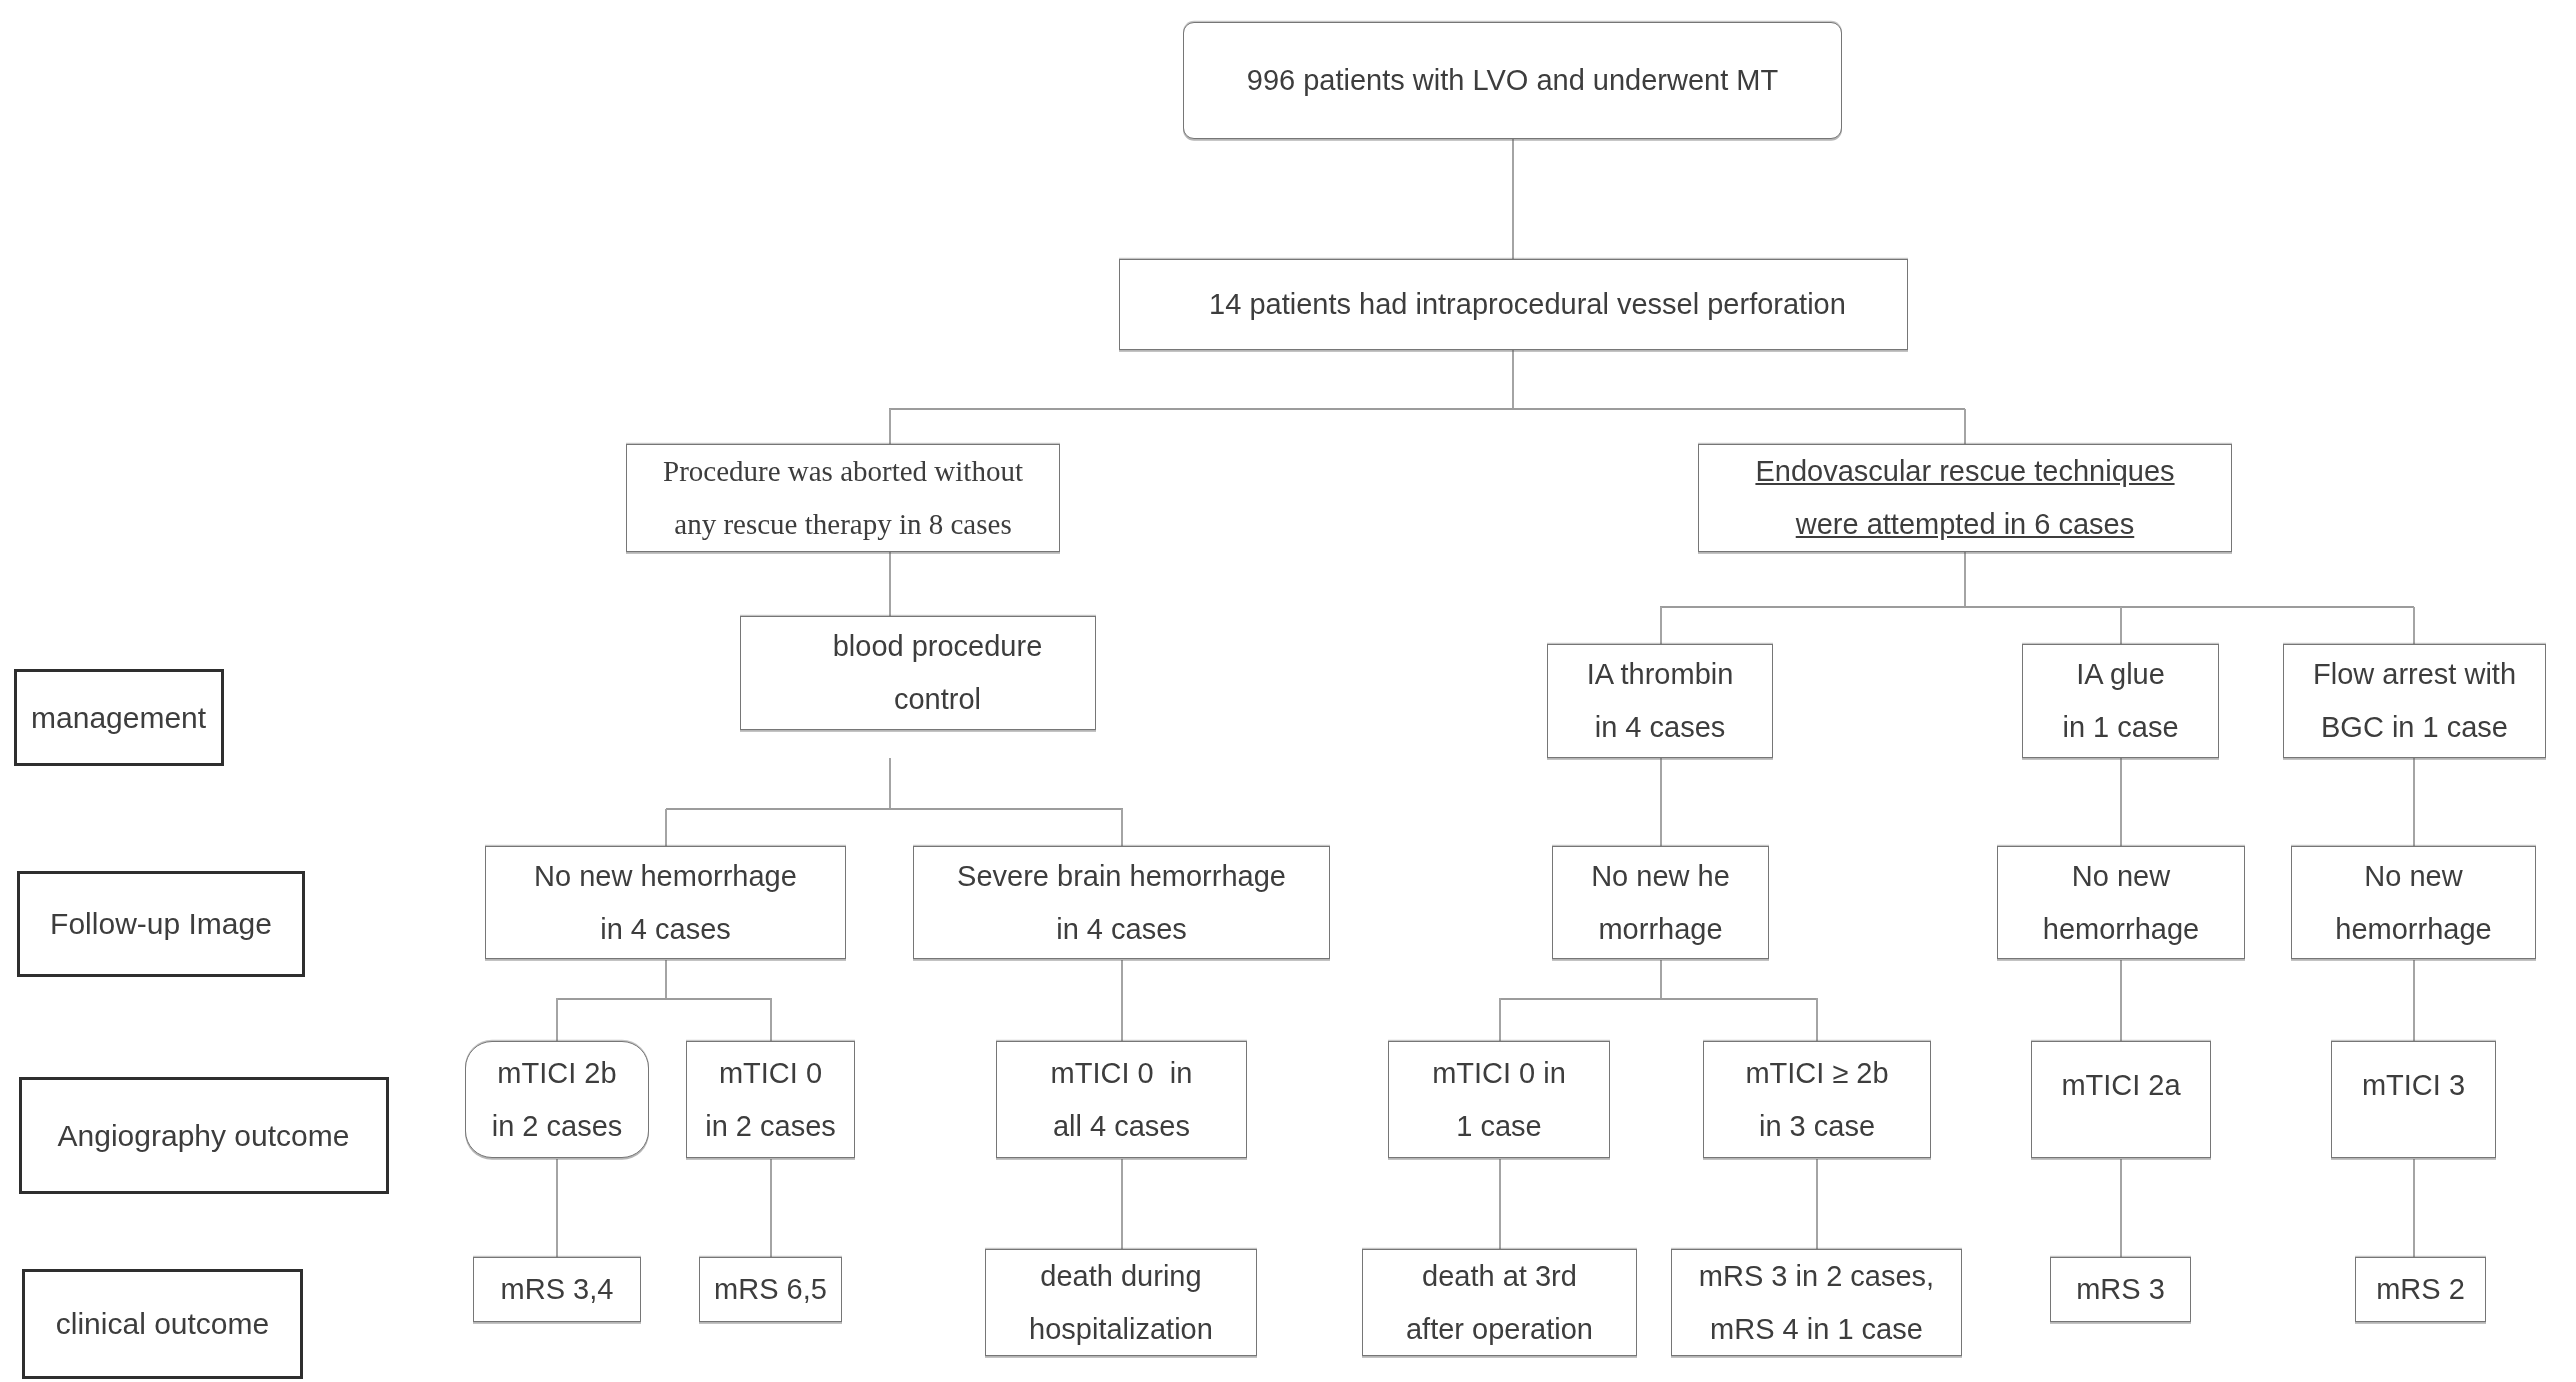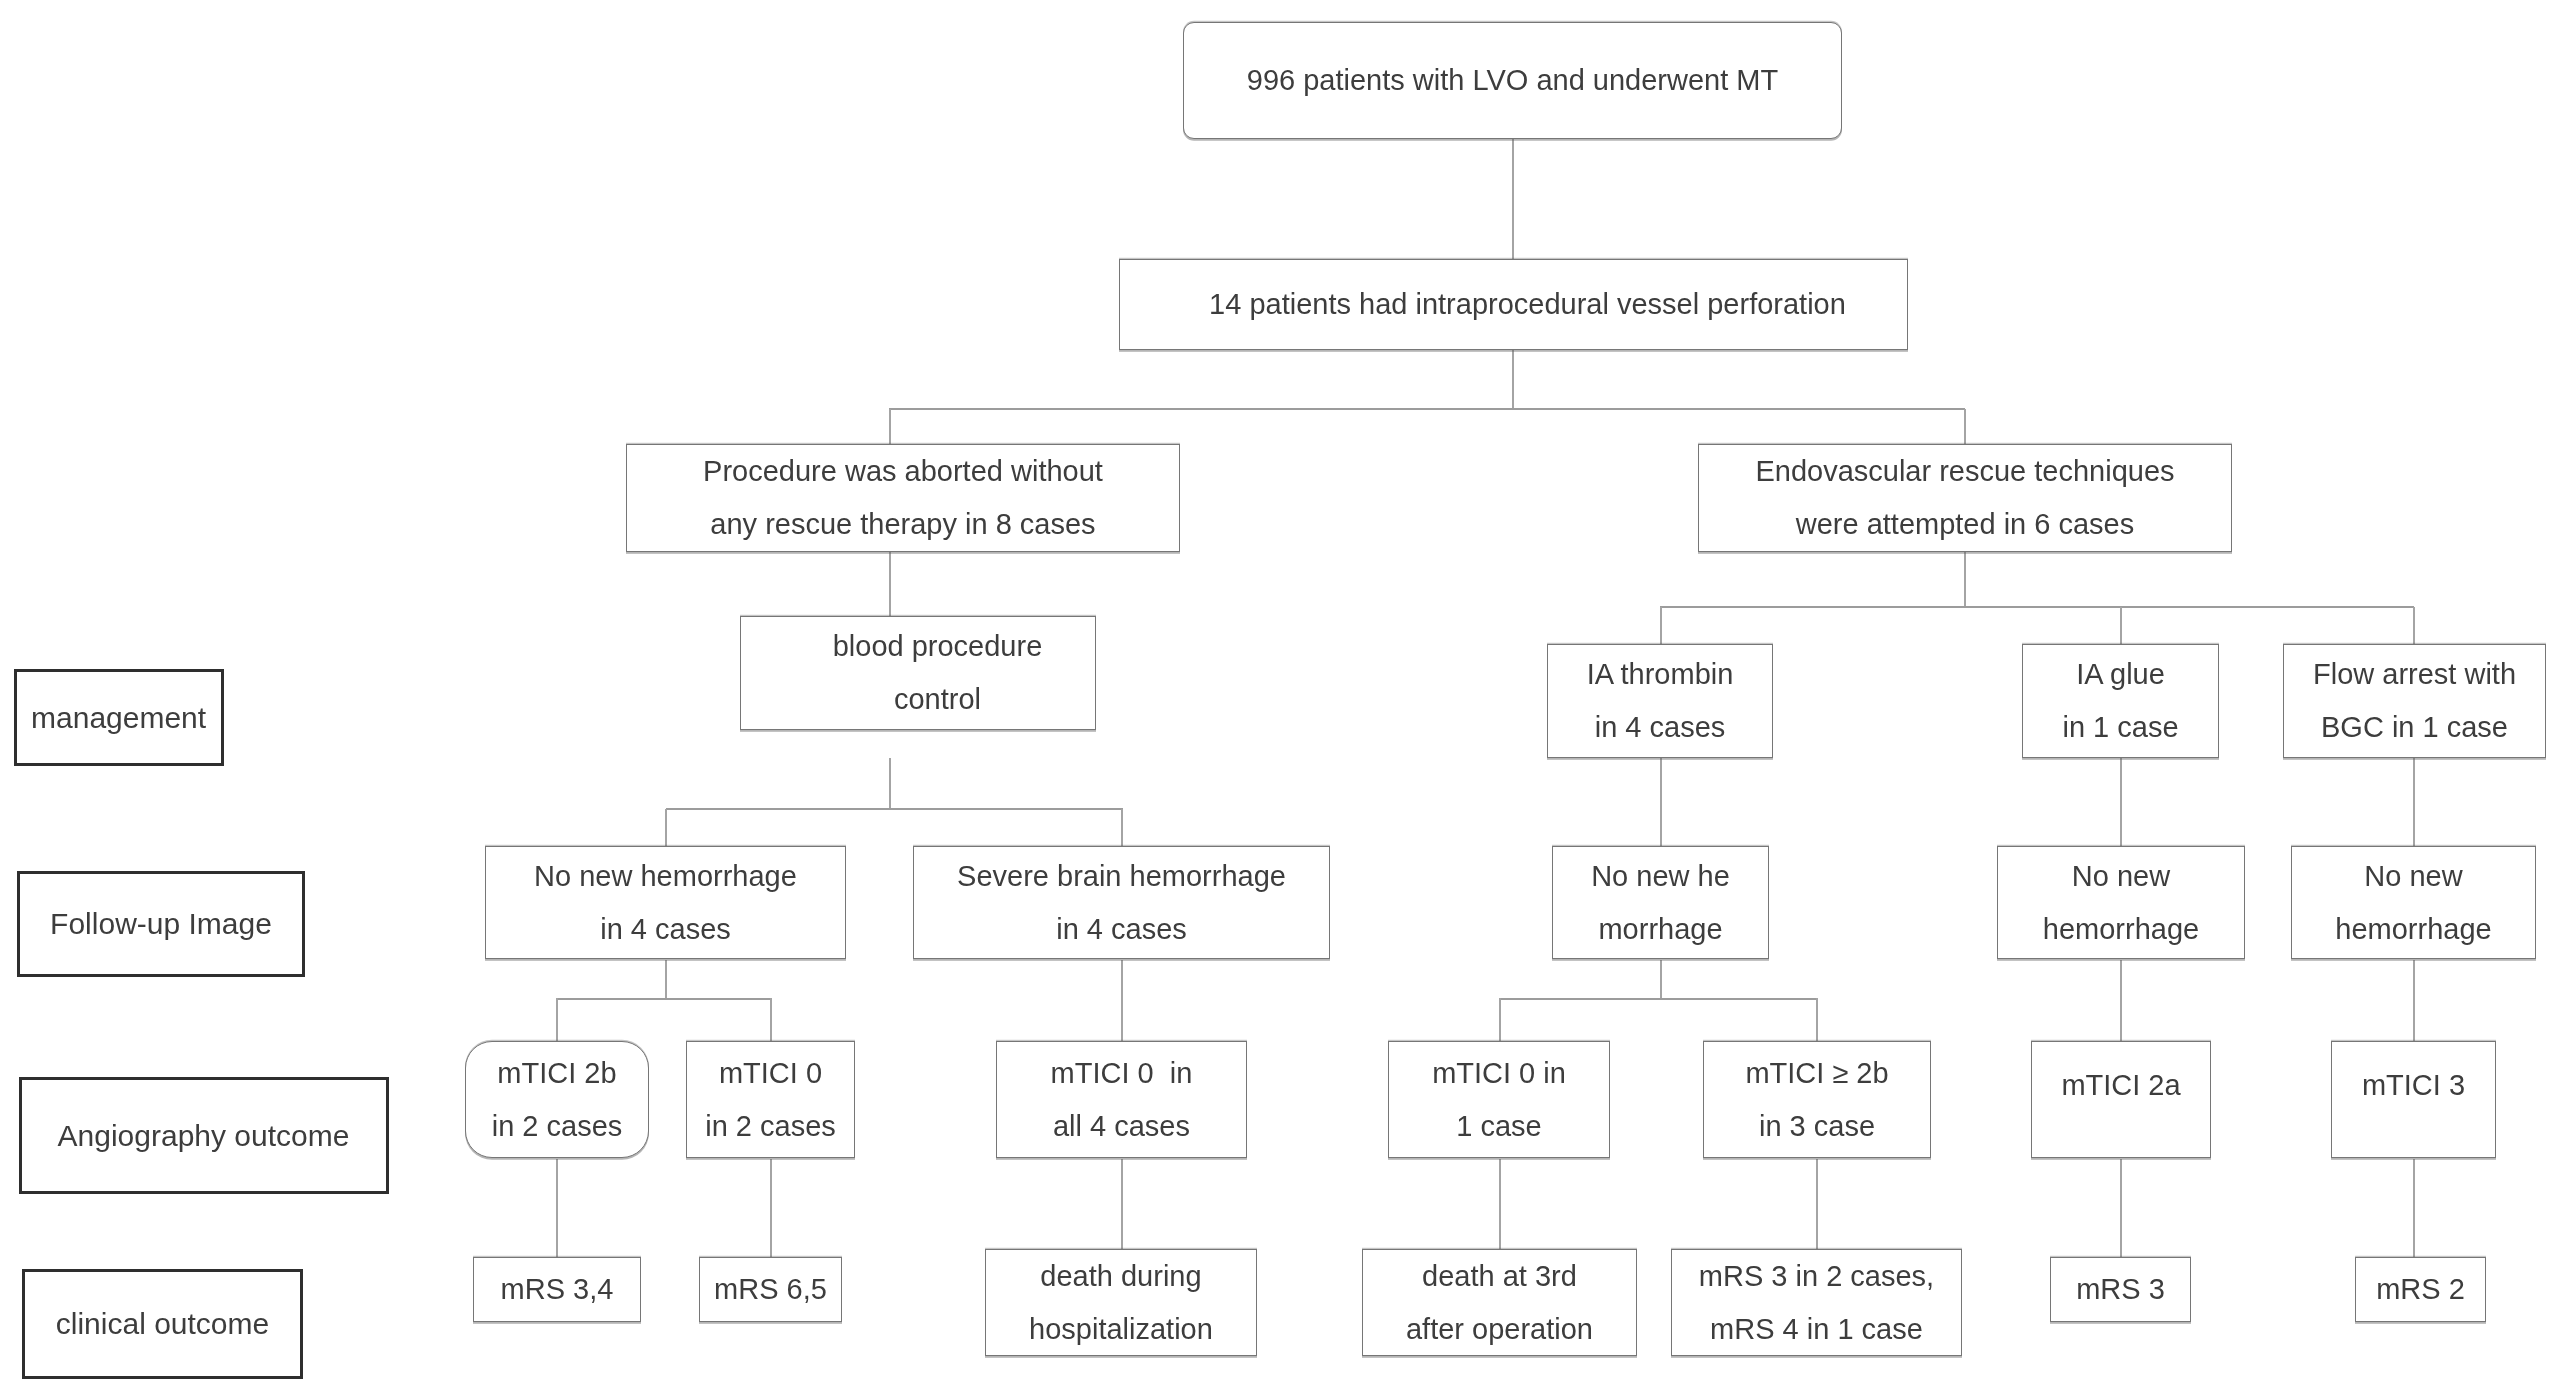--- a/index.html
+++ b/index.html
@@ -90,23 +90,23 @@
   <div class="vl" style="left:2413px;top:1159px;height:99px;"></div>
 
   <div class="rowlabel" style="left:13.6px;top:669px;width:210px;height:97px;">management</div>
   <div class="rowlabel" style="left:17px;top:871px;width:288px;height:106px;">Follow-up Image</div>
   <div class="rowlabel" style="left:18.5px;top:1077px;width:370px;height:117px;">Angiography outcome</div>
   <div class="rowlabel" style="left:22px;top:1269px;width:281px;height:110px;">clinical outcome</div>
 
   <div class="node" style="left:1183px;top:21.6px;width:659px;height:117px;border-radius:11px;">996 patients with LVO and underwent MT</div>
   <div class="node" style="left:1119px;top:259px;width:789px;height:91px;padding-left:28px;">14 patients had intraprocedural vessel perforation</div>
 
-  <div class="node" style="left:626px;top:444px;width:554px;height:108px;">Procedure was aborted without
+  <div class="node" style="left:626px;top:444px;width:434px;height:108px;font-family:Liberation Serif, serif;">Procedure was aborted without
 any rescue therapy in 8 cases</div>
-  <div class="node" style="left:1698px;top:444px;width:534px;height:108px;">Endovascular rescue techniques
+  <div class="node" style="left:1698px;top:444px;width:534px;height:108px;text-decoration:underline;">Endovascular rescue techniques
 were attempted in 6 cases</div>
 
   <div class="node" style="left:740px;top:616px;width:356px;height:114px;padding-left:39px;">blood procedure
 control</div>
   <div class="node" style="left:1547px;top:644px;width:226px;height:114px;">IA thrombin
 in 4 cases</div>
   <div class="node" style="left:2022px;top:644px;width:197px;height:114px;">IA glue
 in 1 case</div>
   <div class="node" style="left:2283px;top:644px;width:263px;height:114px;">Flow arrest with
 BGC in 1 case</div>

